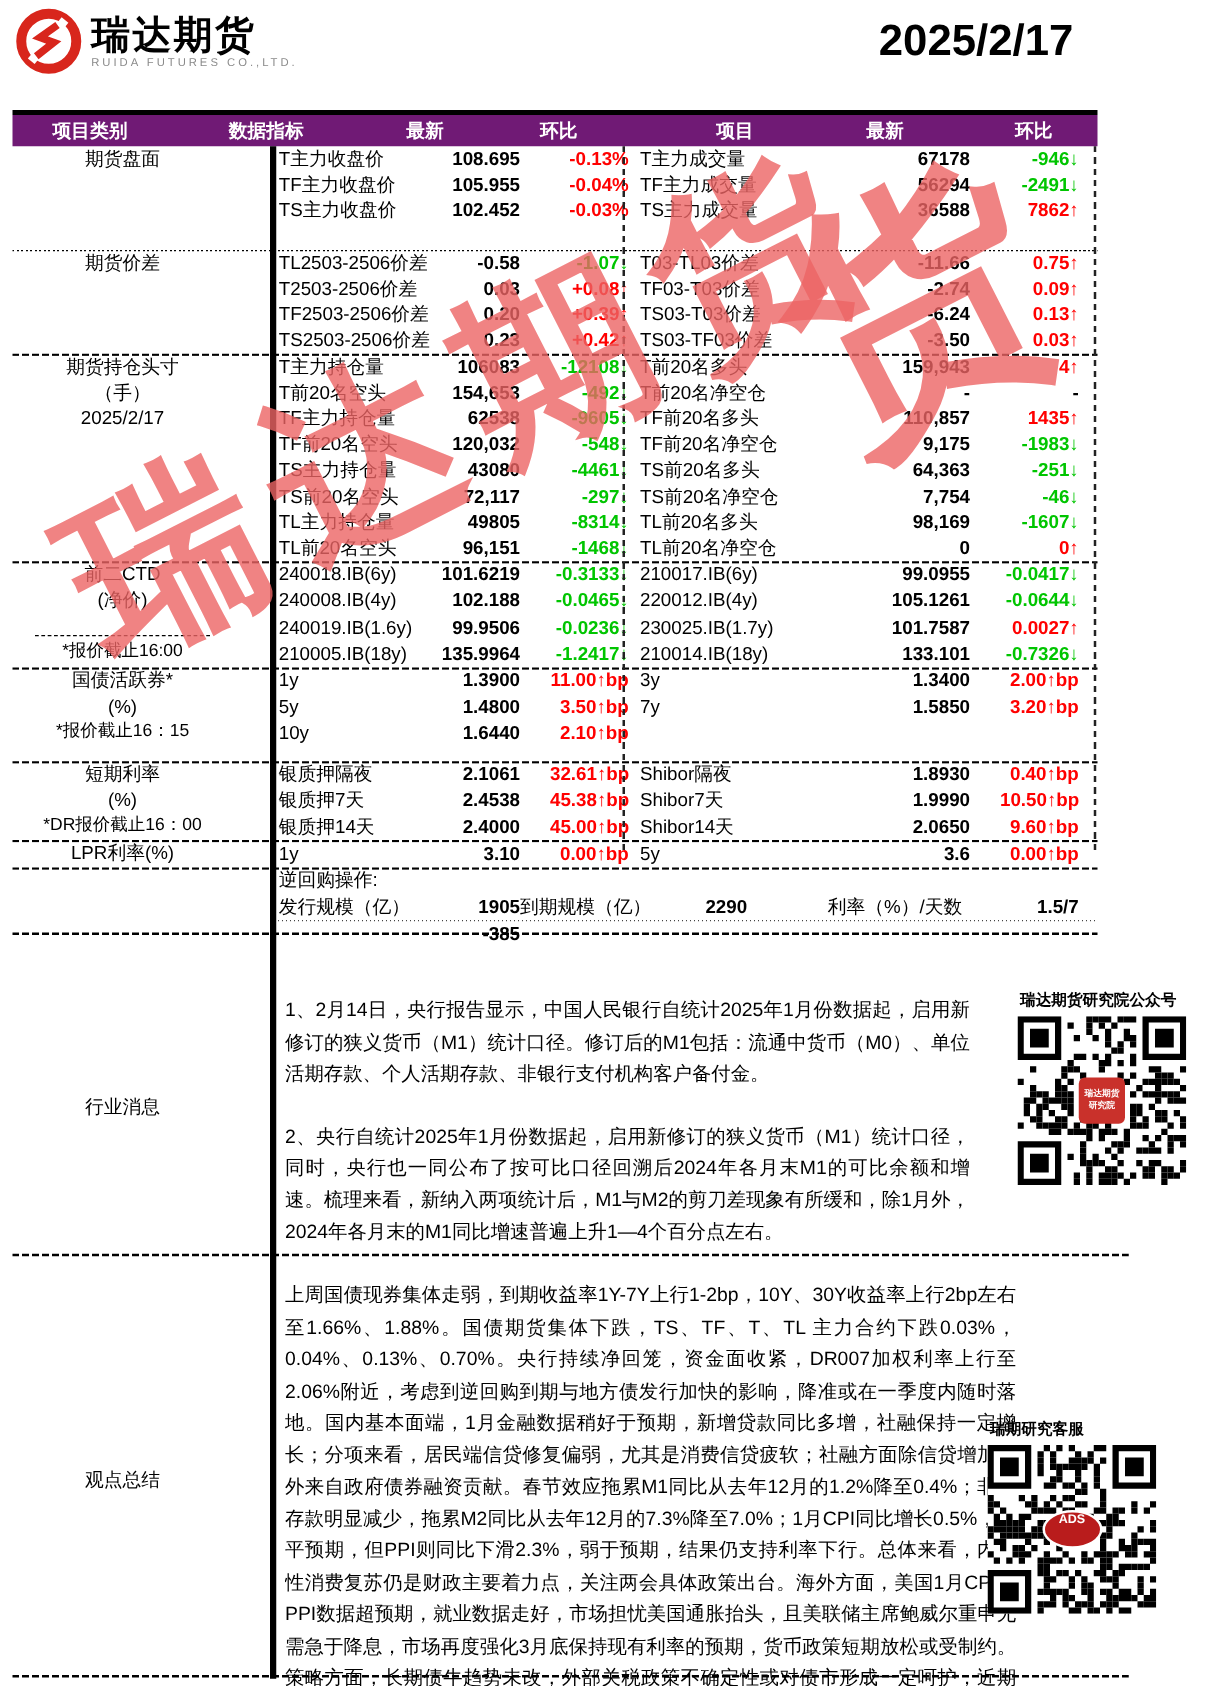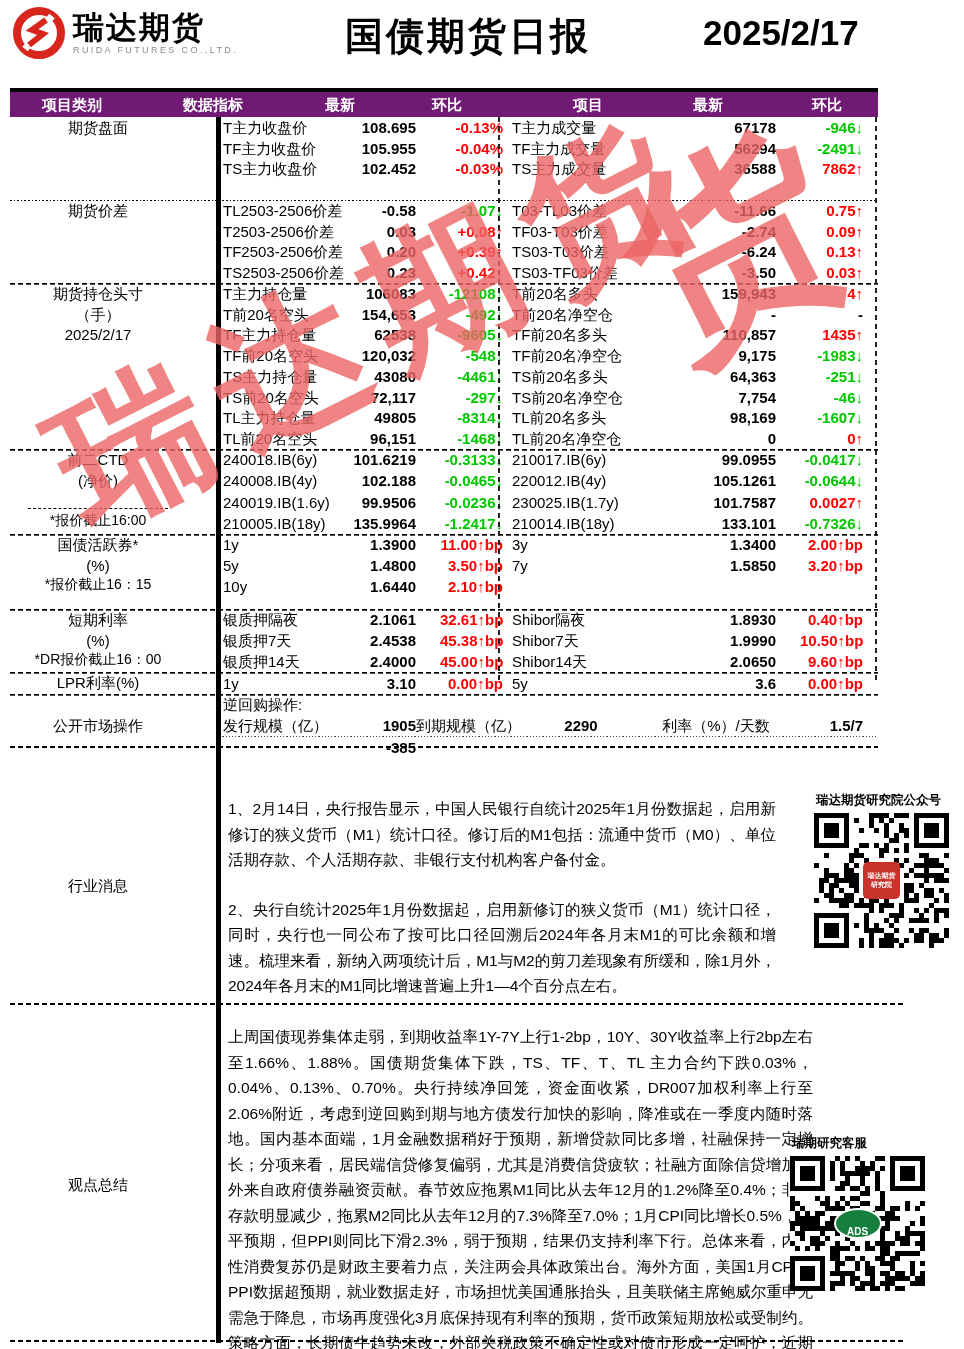--- a/index.html
+++ b/index.html
@@ -57,22 +57,22 @@
   .sec-viewpoint .msg-p{margin-bottom:0;}
   .qrbox{position:absolute;width:152px;text-align:left;}
   .sec-industry-news .qrbox{left:772px;top:34px;margin-left:32px;}
   .sec-viewpoint .qrbox{left:780px;top:120px;}
   .qr-label{font-size:12.5px;font-weight:bold;margin:0 0 4px 2px;white-space:nowrap;}
   .qr{position:relative;width:135px;height:135px;}
   .qr-center{position:absolute;inset:0;display:flex;align-items:center;justify-content:center;}
   .qr-logo-red{width:37px;height:37px;background:#C9312B;border-radius:5px;color:#fff;
       font-size:7px;font-weight:bold;display:flex;flex-direction:column;align-items:center;
       justify-content:center;line-height:1.25;text-align:center;}
-  .qr-logo-blue{width:48px;height:31px;background:#15803d;border-radius:50%;color:#fff;
-      font-size:10px;font-weight:bold;display:flex;align-items:flex-end;justify-content:center;
+  .qr-logo-blue{width:48px;height:31px;background:#b91c1c;border-radius:50%;color:#fff;
+      font-size:10px;font-weight:bold;display:flex;align-items:flex-start;justify-content:center;
       border:2px solid #fff;box-sizing:border-box;}
   
   .wm{position:absolute;font-weight:bold;color:rgba(236,100,100,0.80);pointer-events:none;
       z-index:6;white-space:nowrap;font-family:"DejaVu Sans",sans-serif;}
   .wm1{left:28px;top:222px;font-size:152px;letter-spacing:22px;transform:rotate(-27deg);}
   .wm2{left:630px;top:108px;font-size:205px;transform:rotate(-27deg);}
 </style>
 </head>
 <body>
 
@@ -82,21 +82,20 @@
     <svg width="54" height="54" viewBox="0 0 54 54">
       <circle cx="27" cy="27" r="22" fill="none" stroke="#D8261C" stroke-width="8"></circle>
       <path d="M40 10 L13 43" stroke="#ffffff" stroke-width="7" fill="none"></path>
       <path d="M34 14 L20 24 L31 28 L17 39" stroke="#D8261C" stroke-width="6" fill="none"></path>
     </svg>
     <div class="logo-txt">
       <div class="logo-cn">瑞达期货</div>
       <div class="logo-en">RUIDA FUTURES CO.,LTD.</div>
     </div>
   </div>
-  <div class="title">国债期货日报</div>
   <div class="date">2025/2/17</div>
 
   <div class="tbl">
     <div class="topbar"></div>
     <div class="thead">
       <span class="thc" style="left:62px">项目类别</span>
       <span class="thc" style="left:203px">数据指标</span>
       <span class="thc" style="left:330px">最新</span>
       <span class="thc" style="left:437px">环比</span>
       <span class="thc" style="left:578px">项目</span>
@@ -363,23 +362,20 @@
               <div class="cell c-ind">1y</div>
               <div class="cell c-num">3.10</div>
               <div class="cell c-chg red">0.00↑bp</div>
               <div class="cell c-item">5y</div>
               <div class="cell c-num2">3.6</div>
               <div class="cell c-chg2 red">0.00↑bp</div>
             </div>
           </div>
         </div>
         <div class="sec sec-open-market sep-dashed" style="height: 64px;">
-          <div class="cat">
-            <div class="cat-line">公开市场操作</div>
-          </div>
           <div class="rows">
             <div class="row" style="height: 21.3333px;">
               <div class="cell c-ind">逆回购操作:</div>
             </div>
             <div class="row om2" style="height: 21.3333px;">
               <div class="cell c-ind">发行规模（亿）</div>
               <div class="cell c-num">1905</div>
               <div class="cell c-mlab">到期规模（亿）</div>
               <div class="cell c-clab" style="font-weight: bold;">2290</div>
               <div class="cell c-clab">利率（%）/天数</div>

